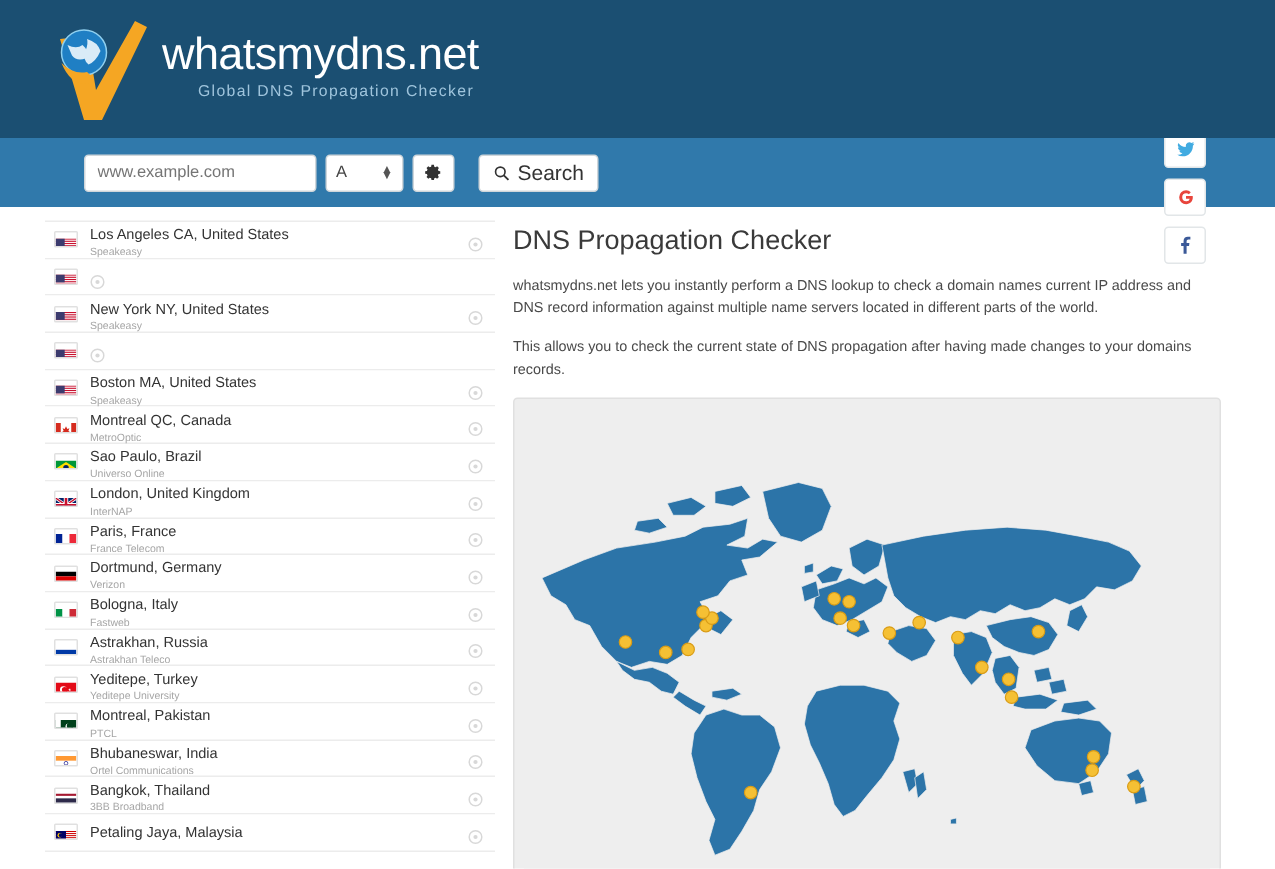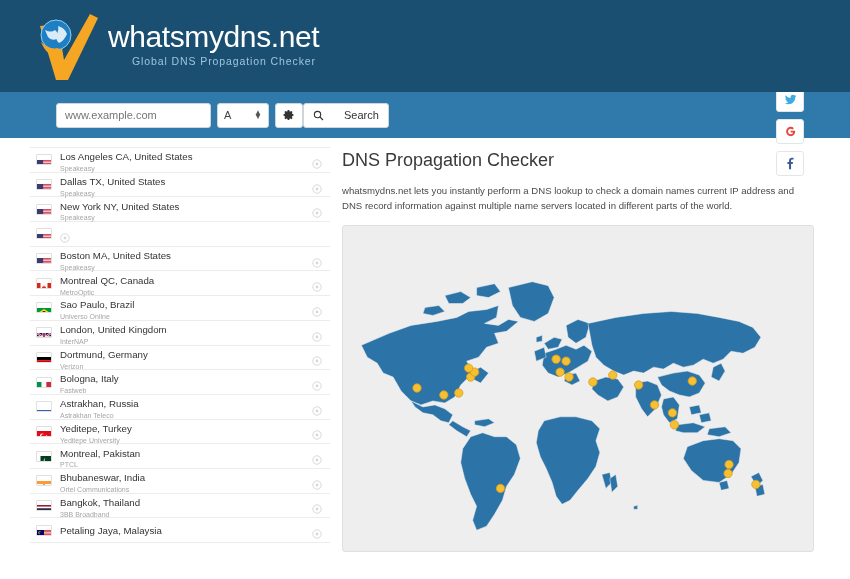--- a/index.html
+++ b/index.html
@@ -60,25 +60,25 @@
   }
   .stepper { display:flex; flex-direction:column; line-height:0.55; font-size:8px; color:#555; }
   .btn-icon {
     margin-left: 6px;
     width: 28px; height: 25px;
     border: 1px solid #cfd6da; border-radius: 3px;
     background: #fff; display:flex; align-items:center; justify-content:center;
     cursor: pointer;
   }
   .btn-search {
-    margin-left: 0; height: 25px;
+    margin-left: 16px; height: 25px;
     border: 1px solid #cfd6da; border-radius: 3px;
     background: #fff; display:flex; align-items:center;
-    padding: 0 9px; gap: 20px; cursor: pointer;
-    font-size: 11px; color: #333;
+    padding: 0 9px; gap: 5px; cursor: pointer;
+    font-size: 14px; color: #333;
   }
   .toolbar-right { margin-left:auto; display:flex; align-items:center; gap:7px;flex-direction:column; }
   .btn-donate {
     height: 25px; min-width: 62px; padding: 0 12px;
     border-radius: 3px; border: 1px solid #d99c16;
     background: linear-gradient(#fbc94b, #f0a81e);
     color: #5a3c06; font-size: 11.5px; font-style: italic;
     display:flex; align-items:center; justify-content:center;
     cursor:pointer;
   }
@@ -234,21 +234,20 @@
           <span class="flag"><svg viewBox="0 0 16 11">
               <rect width="16" height="11" fill="#fff"></rect>
               <rect y="0" width="16" height="0.85" fill="#c8102e"></rect>
               <rect y="1.7" width="16" height="0.85" fill="#c8102e"></rect>
               <rect y="3.4" width="16" height="0.85" fill="#c8102e"></rect>
               <rect y="5.1" width="16" height="0.85" fill="#c8102e"></rect>
               <rect y="6.8" width="16" height="0.85" fill="#c8102e"></rect>
               <rect y="8.5" width="16" height="0.85" fill="#c8102e"></rect>
               <rect width="7" height="6" fill="#3c3b6e"></rect>
             </svg></span>
-          <span class="server-txt"><span class="server-name">Dallas TX, United States</span><div class="server-isp">Speakeasy</div></span>
           <span class="dot-icon"><svg viewBox="0 0 10 10">
               <circle cx="5" cy="5" r="4.2" fill="none" stroke="#d8d8d8" stroke-width="1"></circle>
               <circle cx="5" cy="5" r="1.4" fill="#d8d8d8"></circle>
             </svg></span>
         </div>
         <div class="server-item">
           <span class="flag"><svg viewBox="0 0 16 11">
               <rect width="16" height="11" fill="#fff"></rect>
               <rect y="0" width="16" height="0.85" fill="#c8102e"></rect>
               <rect y="1.7" width="16" height="0.85" fill="#c8102e"></rect>
@@ -324,20 +323,32 @@
         </div>
         <div class="server-item">
           <span class="flag"><svg viewBox="0 0 16 11">
               <rect width="16" height="11" fill="#012169"></rect>
               <path d="M0 0l16 11M16 0L0 11" stroke="#fff" stroke-width="2.2"></path>
               <path d="M0 0l16 11M16 0L0 11" stroke="#c8102e" stroke-width="1.1"></path>
               <path d="M8 0v11M0 5.5h16" stroke="#fff" stroke-width="3.4"></path>
               <path d="M8 0v11M0 5.5h16" stroke="#c8102e" stroke-width="2"></path>
             </svg></span>
           <span class="server-txt"><span class="server-name">London, United Kingdom</span><div class="server-isp">InterNAP</div></span>
+          <span class="dot-icon"><svg viewBox="0 0 10 10">
+              <circle cx="5" cy="5" r="4.2" fill="none" stroke="#d8d8d8" stroke-width="1"></circle>
+              <circle cx="5" cy="5" r="1.4" fill="#d8d8d8"></circle>
+            </svg></span>
+        </div>
+        <div class="server-item">
+          <span class="flag"><svg viewBox="0 0 16 11">
+              <rect width="5.33" height="11" fill="#002395"></rect>
+              <rect x="5.33" width="5.33" height="11" fill="#fff"></rect>
+              <rect x="10.66" width="5.34" height="11" fill="#ed2939"></rect>
+            </svg></span>
+          <span class="server-txt"><span class="server-name">Paris, France</span><div class="server-isp">France Telecom</div></span>
           <span class="dot-icon"><svg viewBox="0 0 10 10">
               <circle cx="5" cy="5" r="4.2" fill="none" stroke="#d8d8d8" stroke-width="1"></circle>
               <circle cx="5" cy="5" r="1.4" fill="#d8d8d8"></circle>
             </svg></span>
         </div>
         <div class="server-item">
           <span class="flag"><svg viewBox="0 0 16 11">
               <rect width="16" height="3.67" fill="#000"></rect>
               <rect y="3.67" width="16" height="3.67" fill="#dd0000"></rect>
               <rect y="7.34" width="16" height="3.66" fill="#ffce00"></rect>
@@ -443,20 +454,21 @@
               <circle cx="5" cy="5" r="4.2" fill="none" stroke="#d8d8d8" stroke-width="1"></circle>
               <circle cx="5" cy="5" r="1.4" fill="#d8d8d8"></circle>
             </svg></span>
         </div>
       </div>
   </div>
 
   <div class="main">
     <h1>DNS Propagation Checker</h1>
     <p>whatsmydns.net lets you instantly perform a DNS lookup to check a domain names current IP address and DNS record information against multiple name servers located in different parts of the world.</p>
+    <p>This allows you to check the current state of DNS propagation after having made changes to your domains records.</p>
 
     <div class="map-card">
       <svg viewBox="0 0 460 327" id="map-svg" preserveAspectRatio="xMidYMid meet">
         <rect width="460" height="327" fill="#eeeeee"></rect>
         <g id="land" fill="#2c74a8" stroke="#eeeeee" stroke-width="0.5">
 
           <path d="M12 120 L40 108 L62 100 L88 96 L108 92 L120 86 L138 84 L150 80 L148 92 L136 98 L150 100 L160 94 L170 96 L158 106 L146 108 L150 118 L138 122 L130 132 L118 136 L124 146 L132 142 L140 148 L132 158 L120 152 L112 160 L106 172 L96 178 L84 176 L72 180 L62 176 L52 166 L44 152 L34 148 L28 138 L18 132 Z"></path>
           <path d="M62 176 L74 182 L86 180 L96 184 L104 190 L100 198 L92 196 L84 190 L74 188 L66 182 Z"></path>
 
           <path d="M160 62 L184 56 L200 60 L206 72 L200 88 L186 96 L172 92 L164 80 Z"></path>

